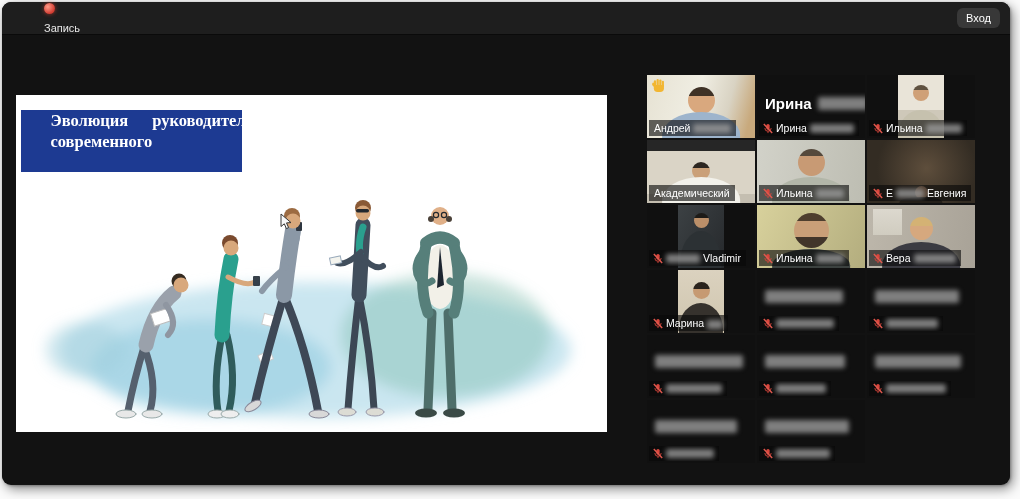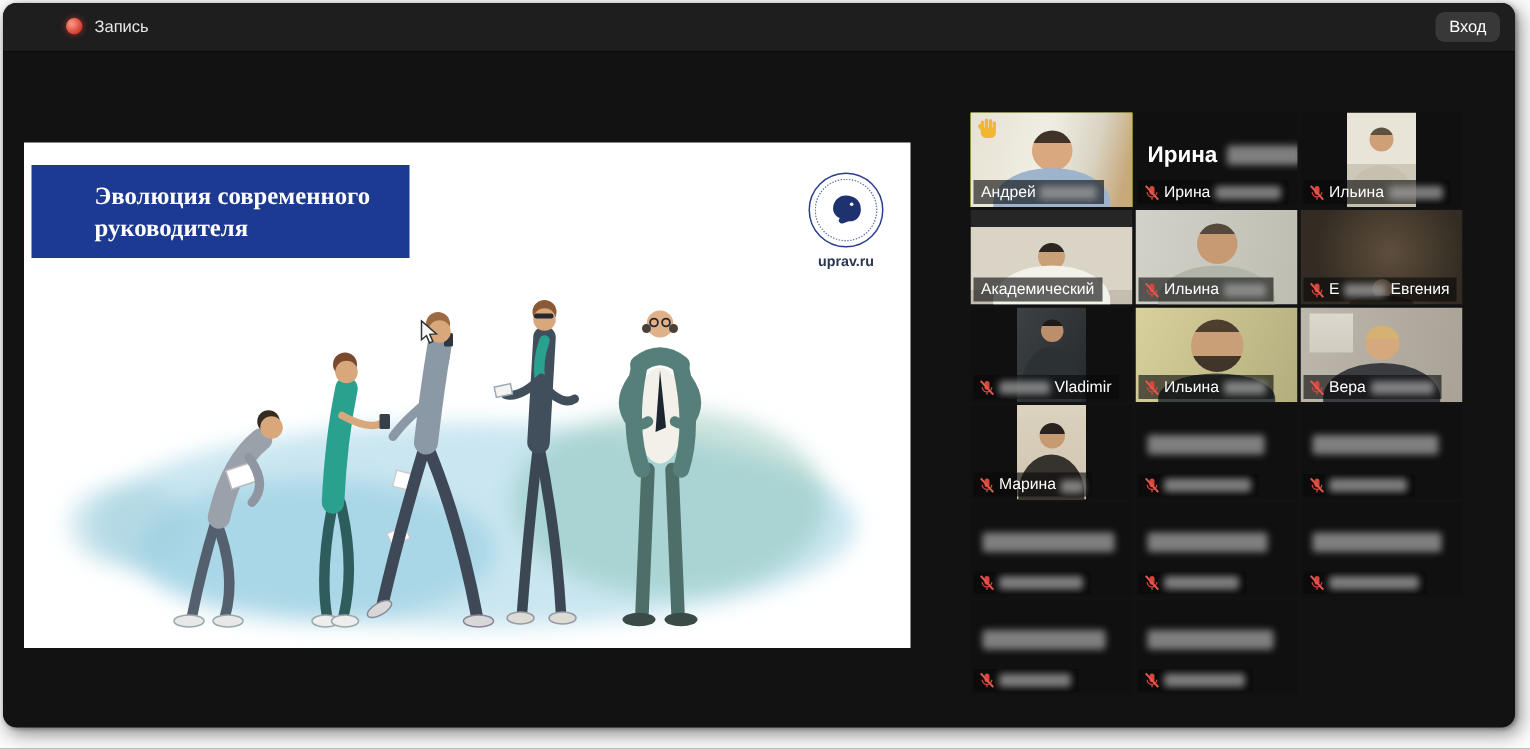--- a/index.html
+++ b/index.html
@@ -2,31 +2,31 @@
 <html><head>
 <meta charset="utf-8">
 <style>
   * { margin:0; padding:0; box-sizing:border-box; }
   html,body { width:1020px; height:499px; background:#fbfbfb; font-family:"Liberation Sans", sans-serif; overflow:hidden; }
   .window { position:absolute; left:2px; top:2px; width:1008px; height:483px; background:#141414;
             border-radius:9px; box-shadow:3px 4px 12px rgba(0,0,0,.45), 1px 1px 3px rgba(0,0,0,.3); }
   
   .topbar { height:33px; background:#1e1e1e; border-radius:9px 9px 0 0; display:flex; align-items:center;
             padding:0 10px 0 42px; border-bottom:1px solid #0a0a0a; }
-  .rec { display:flex; align-items:flex-start; gap:8px; color:#e6e6e6; font-size:11px; }
+  .rec { display:flex; align-items:flex-start; gap:8px; color:#e6e6e6; font-size:11px;flex-direction:column; }
   .rec-dot { width:11px; height:11px; border-radius:50%;
              background:radial-gradient(circle at 35% 35%, #ff9a88, #d23b30 70%); box-shadow:0 0 4px rgba(220,60,45,.7); }
   .login-btn { margin-left:auto; background:#383838; color:#fff; border:none; border-radius:6px;
                padding:4px 9px; font-size:11px; cursor:pointer; font-family:inherit; }
   
   .stage { position:relative; height:449px; background:#121212; border-radius:0 0 9px 9px; }
   
   .slide { position:absolute; left:14px; top:60px; width:591px; height:337px; background:#ffffff; overflow:hidden; }
-  .title-box { position:absolute; left:5px; top:15px; width:252px; height:62px; background:#1d3a92;
-               color:#fff; display:flex; flex-direction:column; justify-content:center; padding-left:42px;
+  .title-box { position:absolute; left:5px; top:15px; width:221px; height:62px; background:#1d3a92;
+               color:#fff; display:flex; justify-content:center; padding-left:42px;
                font-family:"Liberation Serif", serif; font-weight:700; font-size:16.5px; line-height:1.28; }
   .logo { position:absolute; right:14px; top:20px; width:58px; text-align:center; }
   .logo-circle { position:relative; width:50px; height:50px; margin:0 auto; border-radius:50%;
                  border:1.5px solid #2a3f8f; display:flex; align-items:center; justify-content:center; }
   .logo-circle::before { content:""; position:absolute; inset:3px; border-radius:50%; border:1px dotted #6a7ab0; }
   .logo-caption { margin-top:4px; font-size:9.5px; font-weight:700; color:#2a3550; }
   .art { position:absolute; inset:0; }
   .cursor { position:absolute; left:264px; top:118px; z-index:5; }
   
   .grid { position:absolute; left:645px; top:40px; display:grid; grid-template-columns:repeat(3,108px);
@@ -160,29 +160,20 @@
           <circle cx="420" cy="120" r="2.6" fill="none" stroke="#23282e" stroke-width="1.2"></circle>
           <circle cx="428" cy="120" r="2.6" fill="none" stroke="#23282e" stroke-width="1.2"></circle>
         </g>
       </svg>
 
       <div class="title-box">
         <span>Эволюция современного</span>
         <span>руководителя</span>
       </div>
 
-      <div class="logo">
-        <div class="logo-circle">
-          <svg width="28" height="28" viewBox="0 0 26 26">
-            <path d="M13,4 C8,4 5,8 5,12 c0,3 2,5 4.2,6 c-1,1 -1,2.2 0.2,3 c2,1.2 4,-1 6,-1 c4,0 6.8,-3 6.8,-7.5 C22.2,7 18,4 13,4 Z" fill="#1e3270"></path>
-            <circle cx="16.5" cy="9.5" r="1.1" fill="#ffffff"></circle>
-          </svg>
-        </div>
-        <div class="logo-caption">uprav.ru</div>
-      </div>
 
       <div class="cursor">
         <svg width="12" height="18" viewBox="0 0 12 18">
           <path d="M1,1 L1,13.5 L4.3,10.8 L6.4,15.6 L8.6,14.6 L6.5,9.9 L11,9.6 Z" fill="#f8f8f8" stroke="#333" stroke-width="1"></path>
         </svg>
       </div>
     </div>
 
     <div class="grid" id="grid">
   <div class="tile active">

